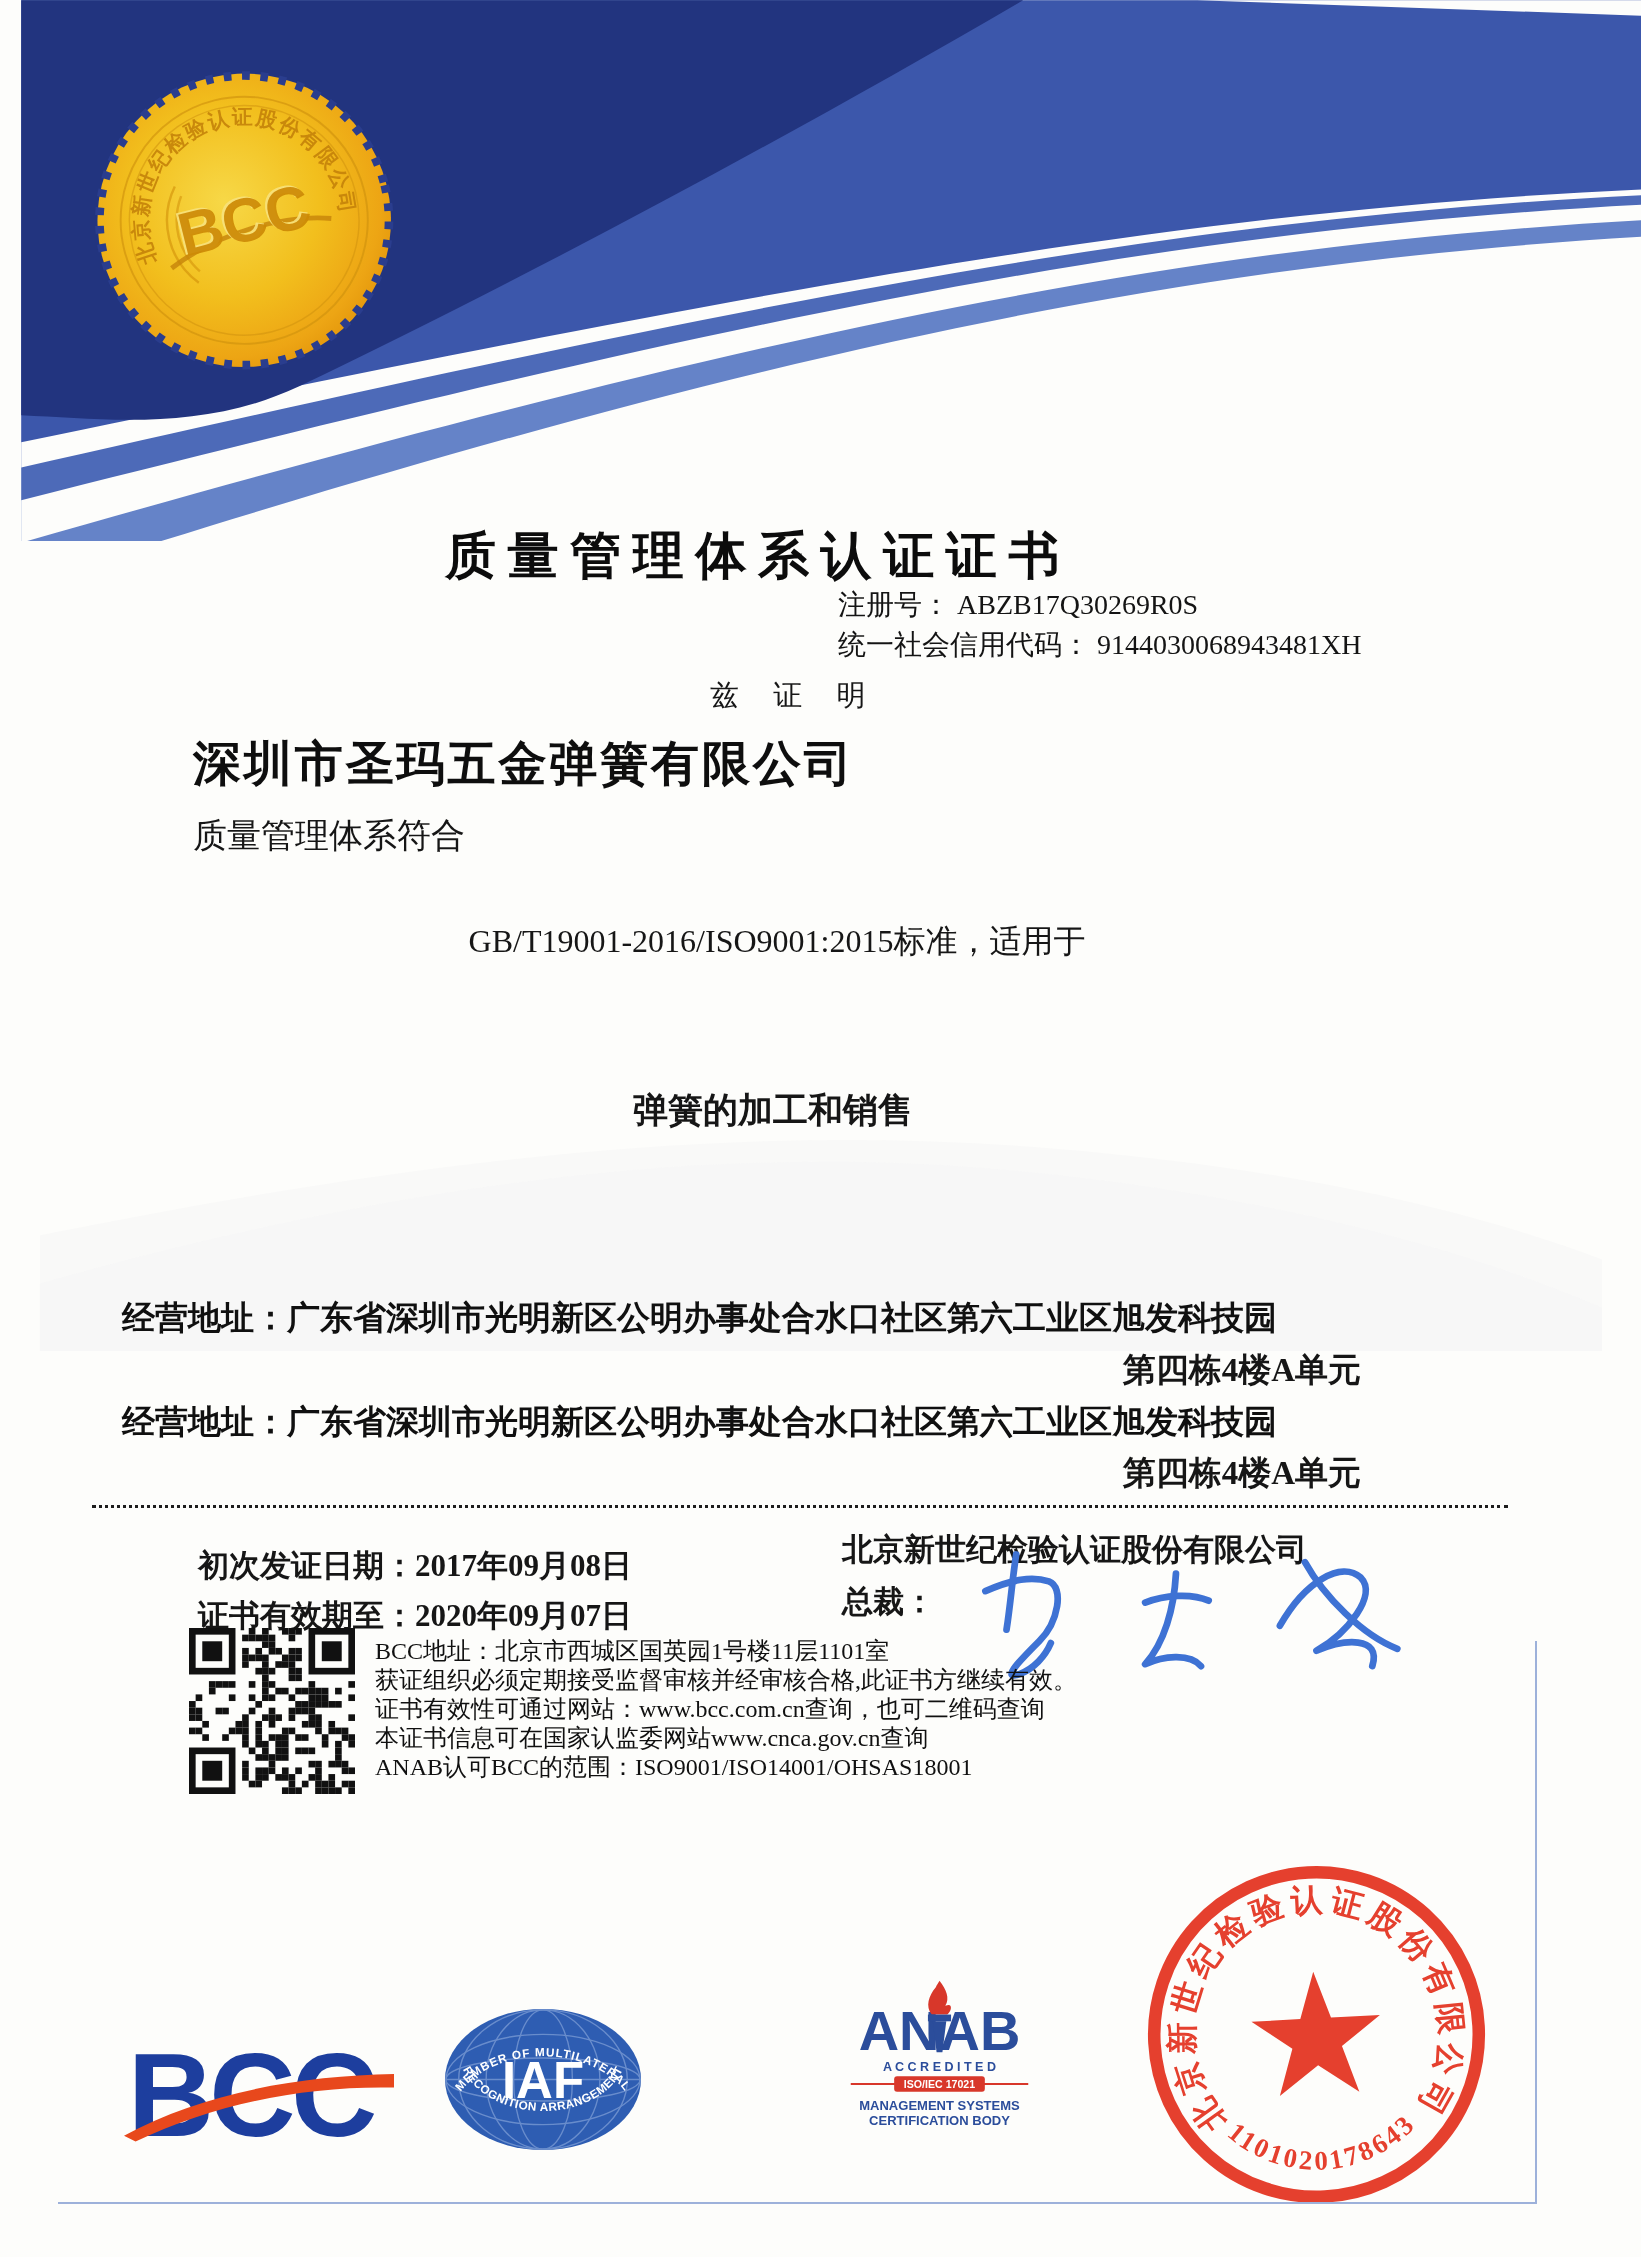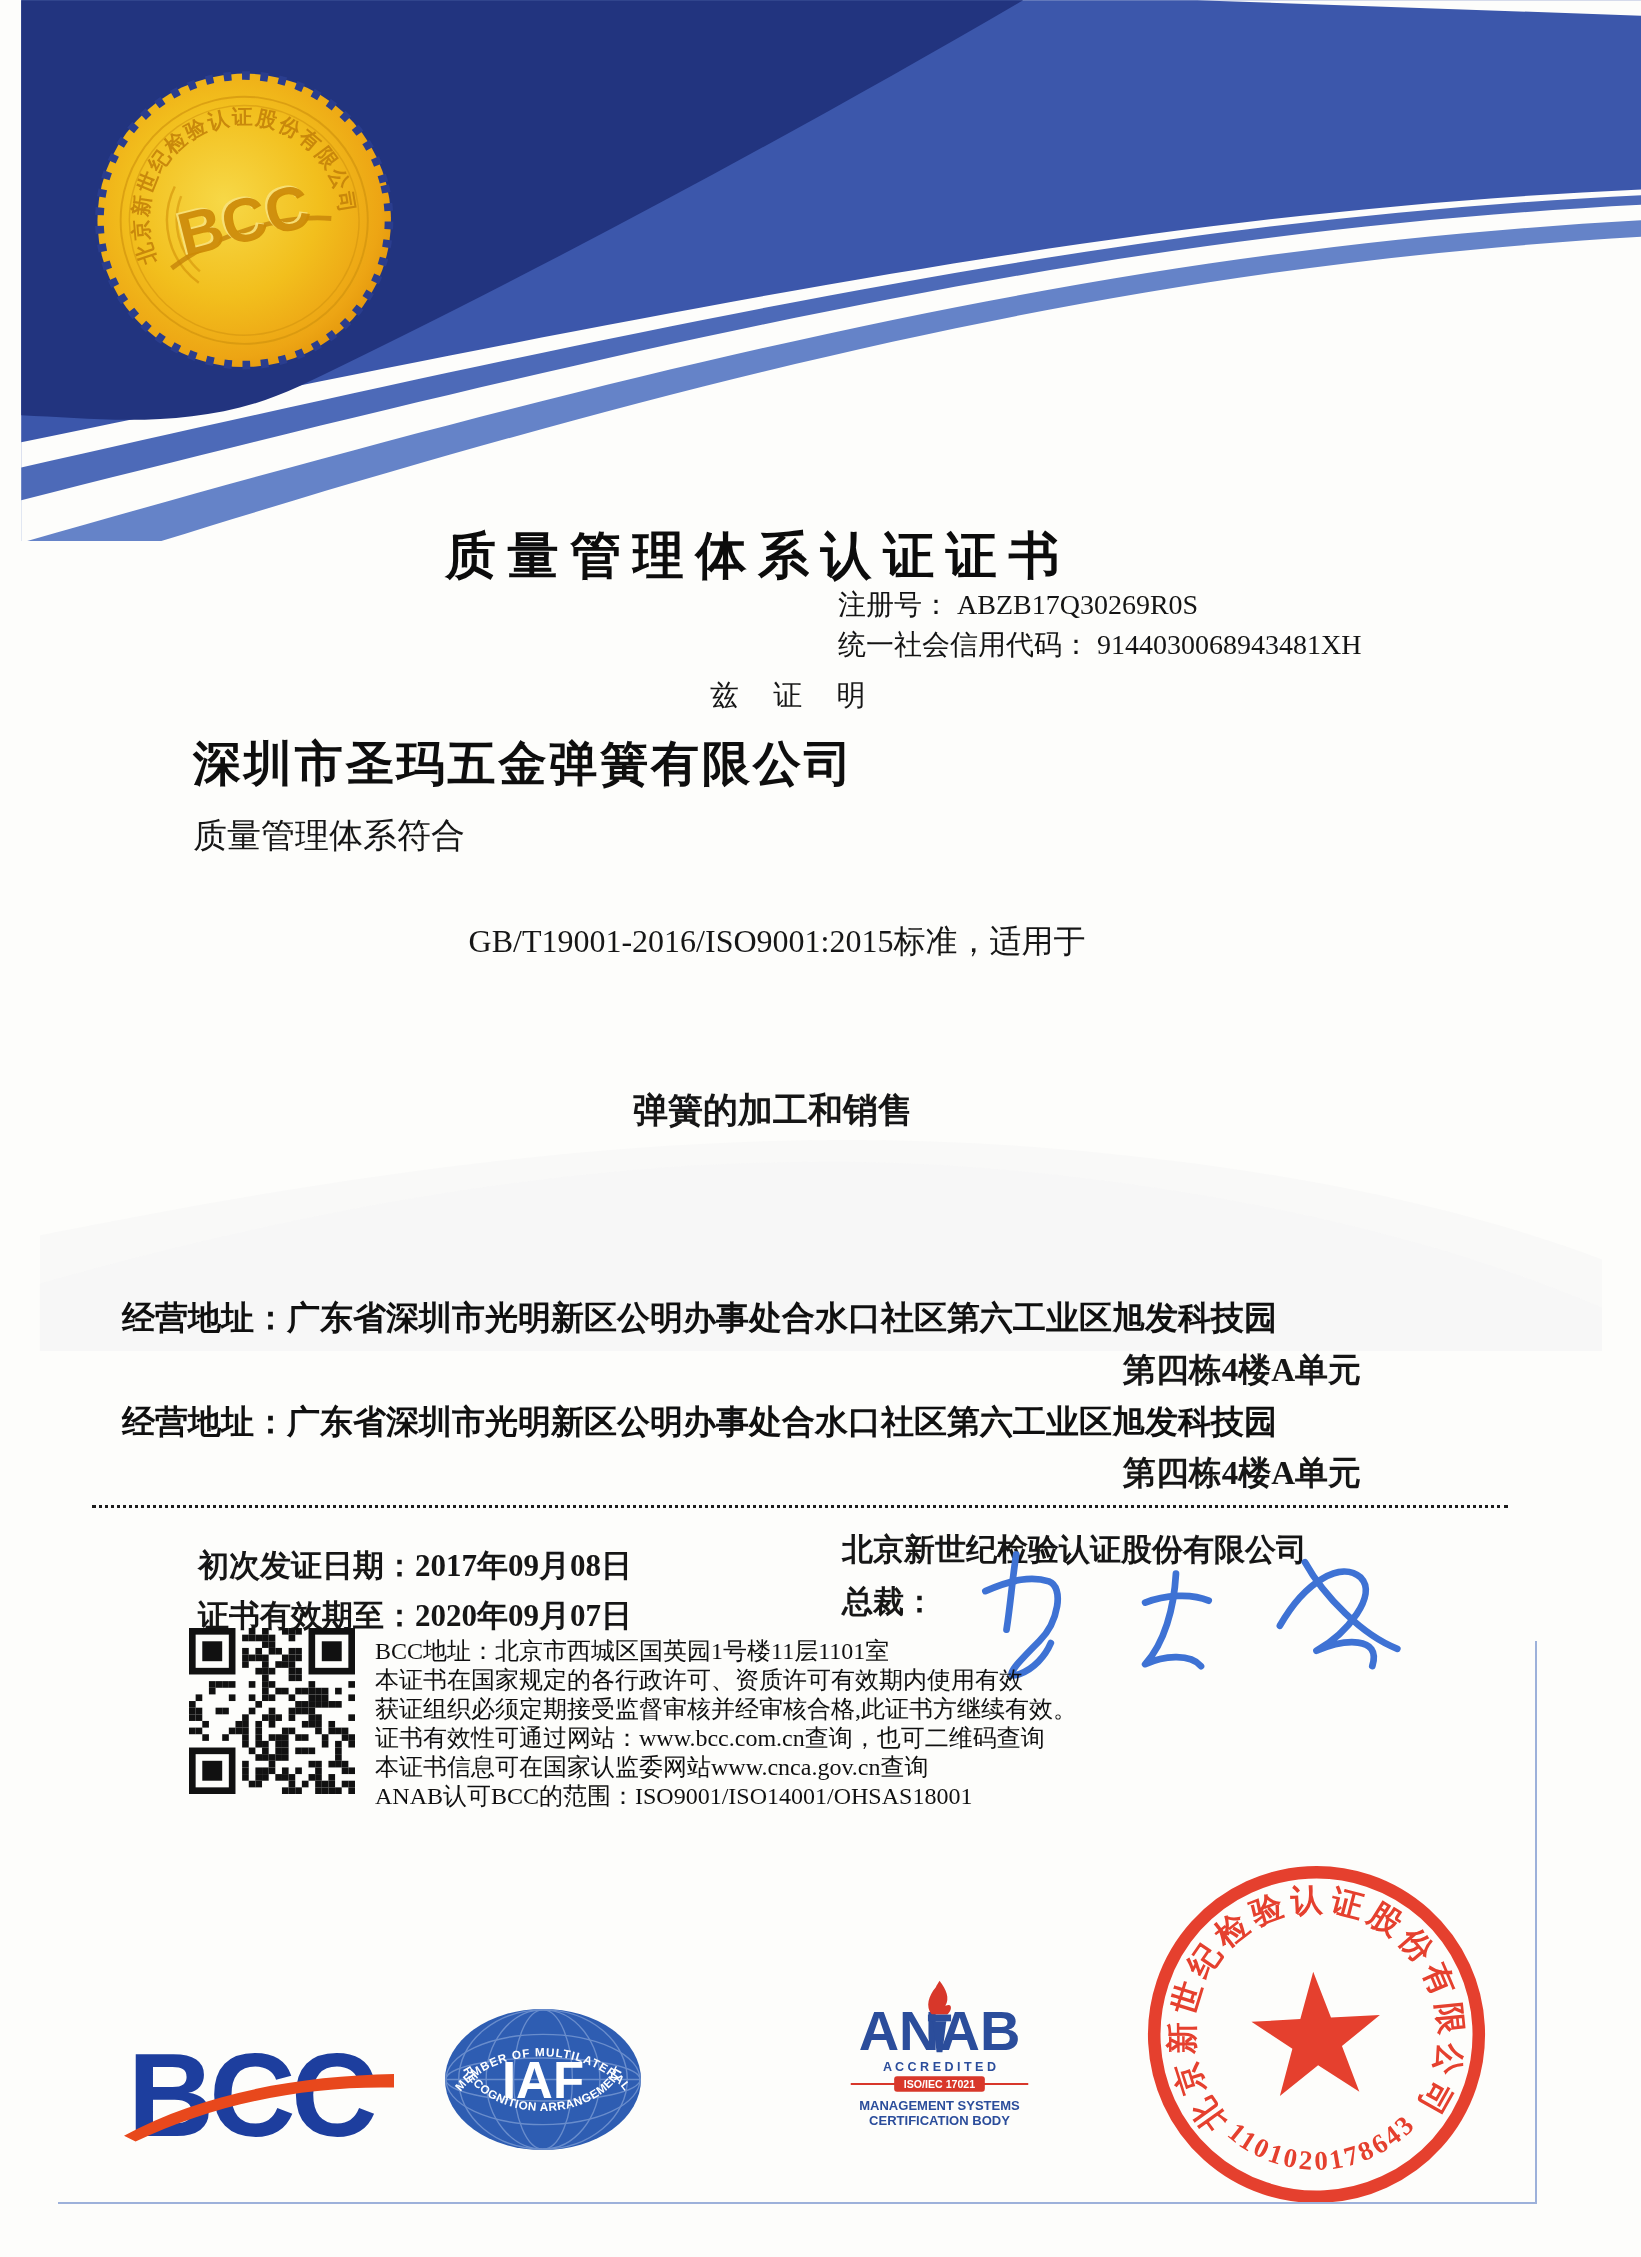--- a/index.html
+++ b/index.html
@@ -347,21 +347,20 @@
         <rect x="123.84" y="0" width="48.16" height="48.16" fill="#111"></rect>
         <rect x="130.72" y="6.88" width="34.4" height="34.4" fill="#fdfdfb"></rect>
         <rect x="137.6" y="13.76" width="20.64" height="20.64" fill="#111"></rect>
         <rect x="0" y="123.84" width="48.16" height="48.16" fill="#111"></rect>
         <rect x="6.88" y="130.72" width="34.4" height="34.4" fill="#fdfdfb"></rect>
         <rect x="13.76" y="137.6" width="20.64" height="20.64" fill="#111"></rect>
       </svg></div>
 
   <div class="abs fine-print">
     <div>BCC地址：北京市西城区国英园1号楼11层1101室</div>
-    <div>本证书在国家规定的各行政许可、资质许可有效期内使用有效</div>
     <div>获证组织必须定期接受监督审核并经审核合格,此证书方继续有效。</div>
     <div>证书有效性可通过网站：www.bcc.com.cn查询，也可二维码查询</div>
     <div>本证书信息可在国家认监委网站www.cnca.gov.cn查询</div>
     <div>ANAB认可BCC的范围：ISO9001/ISO14001/OHSAS18001</div>
   </div>
 
   <svg class="abs sans" style="left:124px; top:2018px;" width="270" height="145" viewBox="0 0 280 150">
     <text x="4" y="122" font-size="124" font-weight="900" fill="#1d3e9e" letter-spacing="-5">BCC</text>
     <path fill="#e8481c" d="M0,122 C80,78 180,60 280,58 L280,72 C190,70 95,88 12,128 Z"></path>
   </svg>

